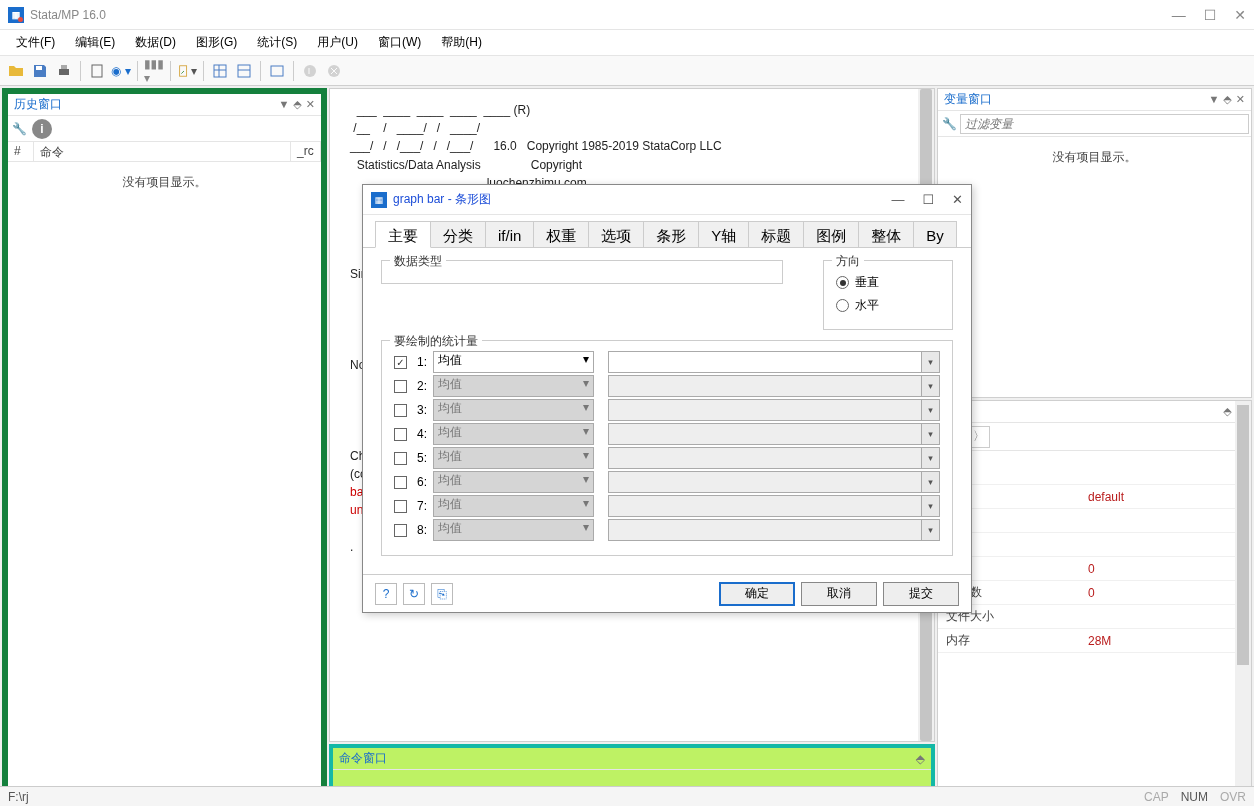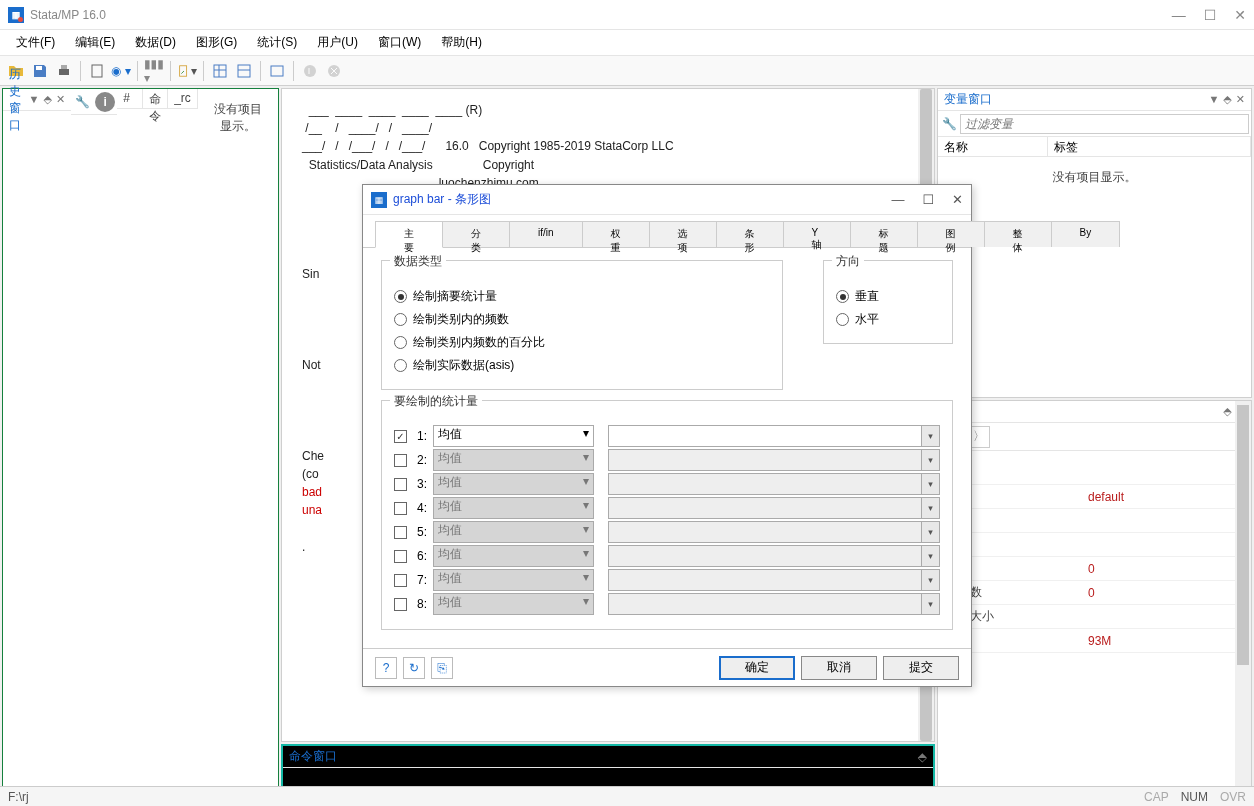--- a/index.html
+++ b/index.html
@@ -11,38 +11,38 @@
 .titlebar .winctrl{margin-left:auto;display:flex;gap:18px;color:#888}
 .titlebar .winctrl span{cursor:pointer;font-size:14px}
 .menubar{height:26px;background:#fff;display:flex;align-items:center;padding:0 8px;gap:4px;border-bottom:1px solid #e5e5e5}
 .menubar span{padding:3px 8px;cursor:pointer}
 .toolbar{height:30px;background:#f9f9f9;display:flex;align-items:center;padding:0 6px;gap:4px;border-bottom:1px solid #cfcfcf}
 .tb{width:20px;height:20px;display:flex;align-items:center;justify-content:center;cursor:pointer;color:#555}
 .tb.sep{border-left:1px solid #ccc;width:1px;margin:0 2px}
 .tb.dis{opacity:0.4}
 .tb svg{width:16px;height:16px}
 .main{display:flex;height:720px}
-.leftpanel{width:277px;background:#fff;border:1px solid #15803d;margin:2px 0 2px 2px;display:flex;}
+.leftpanel{width:325px;background:#fff;border:6px solid #15803d;margin:2px 0 2px 2px;display:flex;flex-direction:column}
 .panelhdr{height:22px;display:flex;align-items:center;padding:0 6px;background:#fff;border-bottom:1px solid #e5e5e5}
 .panelhdr .t{color:#1a6dcc;font-weight:normal}
 .panelhdr .ctrls{margin-left:auto;display:flex;gap:4px;color:#777}
 .panelhdr .ctrls span{cursor:pointer;font-size:11px}
 .filterrow{height:26px;display:flex;align-items:center;padding:2px;border-bottom:1px solid #e5e5e5}
 .filterrow .mag{width:20px;color:#999;text-align:center}
 .filterrow input{flex:1;border:1px solid #ccc;height:20px;padding:0 4px;font-style:italic;color:#999}
 .filterrow .info{width:20px;height:20px;background:#888;color:#fff;border-radius:50%;display:flex;align-items:center;justify-content:center;margin-left:2px;font-weight:bold;cursor:pointer}
 .histcols{height:20px;display:flex;border-bottom:1px solid #e5e5e5;color:#444}
 .histcols div{padding:2px 6px;border-right:1px solid #e5e5e5}
 .histcols .c1{width:26px}.histcols .c2{flex:1}.histcols .c3{width:30px}
 .noitems{text-align:center;color:#444;padding:12px}
 .center{flex:1;display:flex;flex-direction:column;margin:2px;position:relative}
 .results{flex:1;background:#fff;border:1px solid #cfcfcf;position:relative;overflow:hidden}
 .rescontent{padding:12px 20px;font-family:Consolas,monospace;font-size:13px;line-height:1.4;white-space:pre;color:#222}
 .rescontent .red{color:#c00}
-.cmdpanel{height:60px;background:#000000;border:2px solid #14b8a6;margin-top:2px}
+.cmdpanel{height:60px;background:#bef264;border:4px solid #14b8a6;margin-top:2px}
 .cmdhdr{height:22px;display:flex;align-items:center;padding:0 6px;border-bottom:1px solid #e5e5e5}
 .cmdhdr .t{color:#1a6dcc}
 .cmdhdr .pin{margin-left:auto;color:#777;cursor:pointer}
 .rightpanel{width:315px;display:flex;flex-direction:column;margin:2px 2px 2px 0}
 .varpanel{background:#fff;border:1px solid #cfcfcf;flex:0 0 auto;height:310px}
 .varcols{height:20px;display:flex;border-bottom:1px solid #e5e5e5}
 .varcols div{padding:2px 6px;border-right:1px solid #e5e5e5}
 .varcols .v1{width:110px}.varcols .v2{flex:1}
 .proppanel{background:#fff;border:1px solid #cfcfcf;margin-top:2px;flex:1;position:relative;overflow:hidden}
 .propnav{height:28px;display:flex;align-items:center;padding:0 4px;gap:4px;border-bottom:1px solid #e5e5e5}
@@ -55,24 +55,24 @@
 .statusbar .right{margin-left:auto;display:flex;gap:12px}
 .statusbar .right .dim{color:#aaa}
 
 .dialog{position:absolute;left:362px;top:184px;width:610px;background:#fff;border:1px solid #888;box-shadow:2px 2px 8px rgba(0,0,0,0.2);z-index:100}
 .dlgtitle{height:30px;display:flex;align-items:center;padding:0 8px;background:#fff;border-bottom:1px solid #e5e5e5}
 .dlgtitle .icon{width:16px;height:16px;background:#1a6dcc;margin-right:6px;display:flex;align-items:center;justify-content:center;color:#fff;font-size:9px}
 .dlgtitle .t{color:#1d4ed8}
 .dlgtitle .ctrls{margin-left:auto;display:flex;gap:18px;color:#555}
 .dlgtitle .ctrls span{cursor:pointer;font-size:13px}
 .tabs{height:32px;display:flex;padding:6px 12px 0 12px;gap:0}
-.tab{padding:5px 28px;border:1px solid #ccc;border-bottom:none;background:#f0f0f0;cursor:pointer;margin-right:-1px;position:relative;font-size:10px}
+.tab{padding:5px 12px;border:1px solid #ccc;border-bottom:none;background:#f0f0f0;cursor:pointer;margin-right:-1px;position:relative;font-size:15px}
 .tab.active{background:#fff;z-index:2;border-bottom:1px solid #fff;margin-bottom:-1px}
 .tabbody{border-top:1px solid #ccc;padding:12px 18px 8px 18px}
-.group{border:1px solid #ccc;padding:24px 12px 12px 12px;margin-bottom:10px;position:relative}
+.group{border:1px solid #ccc;padding:10px 12px 12px 12px;margin-bottom:10px;position:relative}
 .group .legend{position:absolute;top:-8px;left:8px;background:#fff;padding:0 4px;color:#333}
 .radiorow{display:flex;align-items:center;gap:6px;padding:3px 0;cursor:pointer}
 .radio{width:13px;height:13px;border:1px solid #666;border-radius:50%;display:flex;align-items:center;justify-content:center}
 .radio.checked::after{content:"";width:6px;height:6px;background:#333;border-radius:50%}
 .twocol{display:flex;gap:40px}
 .twocol .col1{flex:1}
 .twocol .col2{width:130px}
 .statgrid .hdrrow{display:flex;margin-bottom:4px;padding-left:40px}
 .statgrid .hdrrow .h1{width:150px}.statgrid .hdrrow .h2{flex:1;margin-left:10px}
 .statrow{display:flex;align-items:center;gap:6px;margin-bottom:2px}
@@ -253,24 +253,20 @@
         <div class="ctrls">
           <span>▼</span>
           <span>⬘</span>
           <span>✕</span>
         </div>
       </div>
       <div class="filterrow">
         <div class="mag">🔧</div>
         <input placeholder="过滤变量" style="">
       </div>
-      <div class="varcols">
-        <div class="v1">名称</div>
-        <div class="v2">标签</div>
-      </div>
       <div class="noitems">没有项目显示。</div>
     </div>
     <div class="proppanel">
       <div class="panelhdr">
         <span class="t">口</span>
         <div class="ctrls">
           <span>⬘</span>
           <span>✕</span>
         </div>
       </div>
@@ -302,21 +298,21 @@
           <div class="proprow">
             <div class="k">观测数</div>
             <div class="v">0</div>
           </div>
           <div class="proprow">
             <div class="k">文件大小</div>
             <div class="v"></div>
           </div>
           <div class="proprow">
             <div class="k">内存</div>
-            <div class="v">93M</div>
+            <div class="v">28M</div>
           </div>
         </div>
       <div class="propscroll">
           <div class="thumb"></div>
         </div>
     </div>
   </div>
 </div>
 
 <div class="statusbar">
@@ -349,38 +345,20 @@
       <div class="tab">标题</div>
       <div class="tab">图例</div>
       <div class="tab">整体</div>
       <div class="tab">By</div>
     </div>
   <div class="tabbody">
     <div class="twocol">
       <div class="col1">
         <div class="group">
           <div class="legend">数据类型</div>
-          <div id="radios">
-              <div class="radiorow">
-                <div class="radio checked"></div>
-                <span>绘制摘要统计量</span>
-              </div>
-              <div class="radiorow">
-                <div class="radio"></div>
-                <span>绘制类别内的频数</span>
-              </div>
-              <div class="radiorow">
-                <div class="radio"></div>
-                <span>绘制类别内频数的百分比</span>
-              </div>
-              <div class="radiorow">
-                <div class="radio"></div>
-                <span>绘制实际数据(asis)</span>
-              </div>
-            </div>
         </div>
       </div>
       <div class="col2">
         <div class="group">
           <div class="legend">方向</div>
           <div class="radiorow">
               <div class="radio checked"></div>
               <span>垂直</span>
             </div>
           <div class="radiorow">

